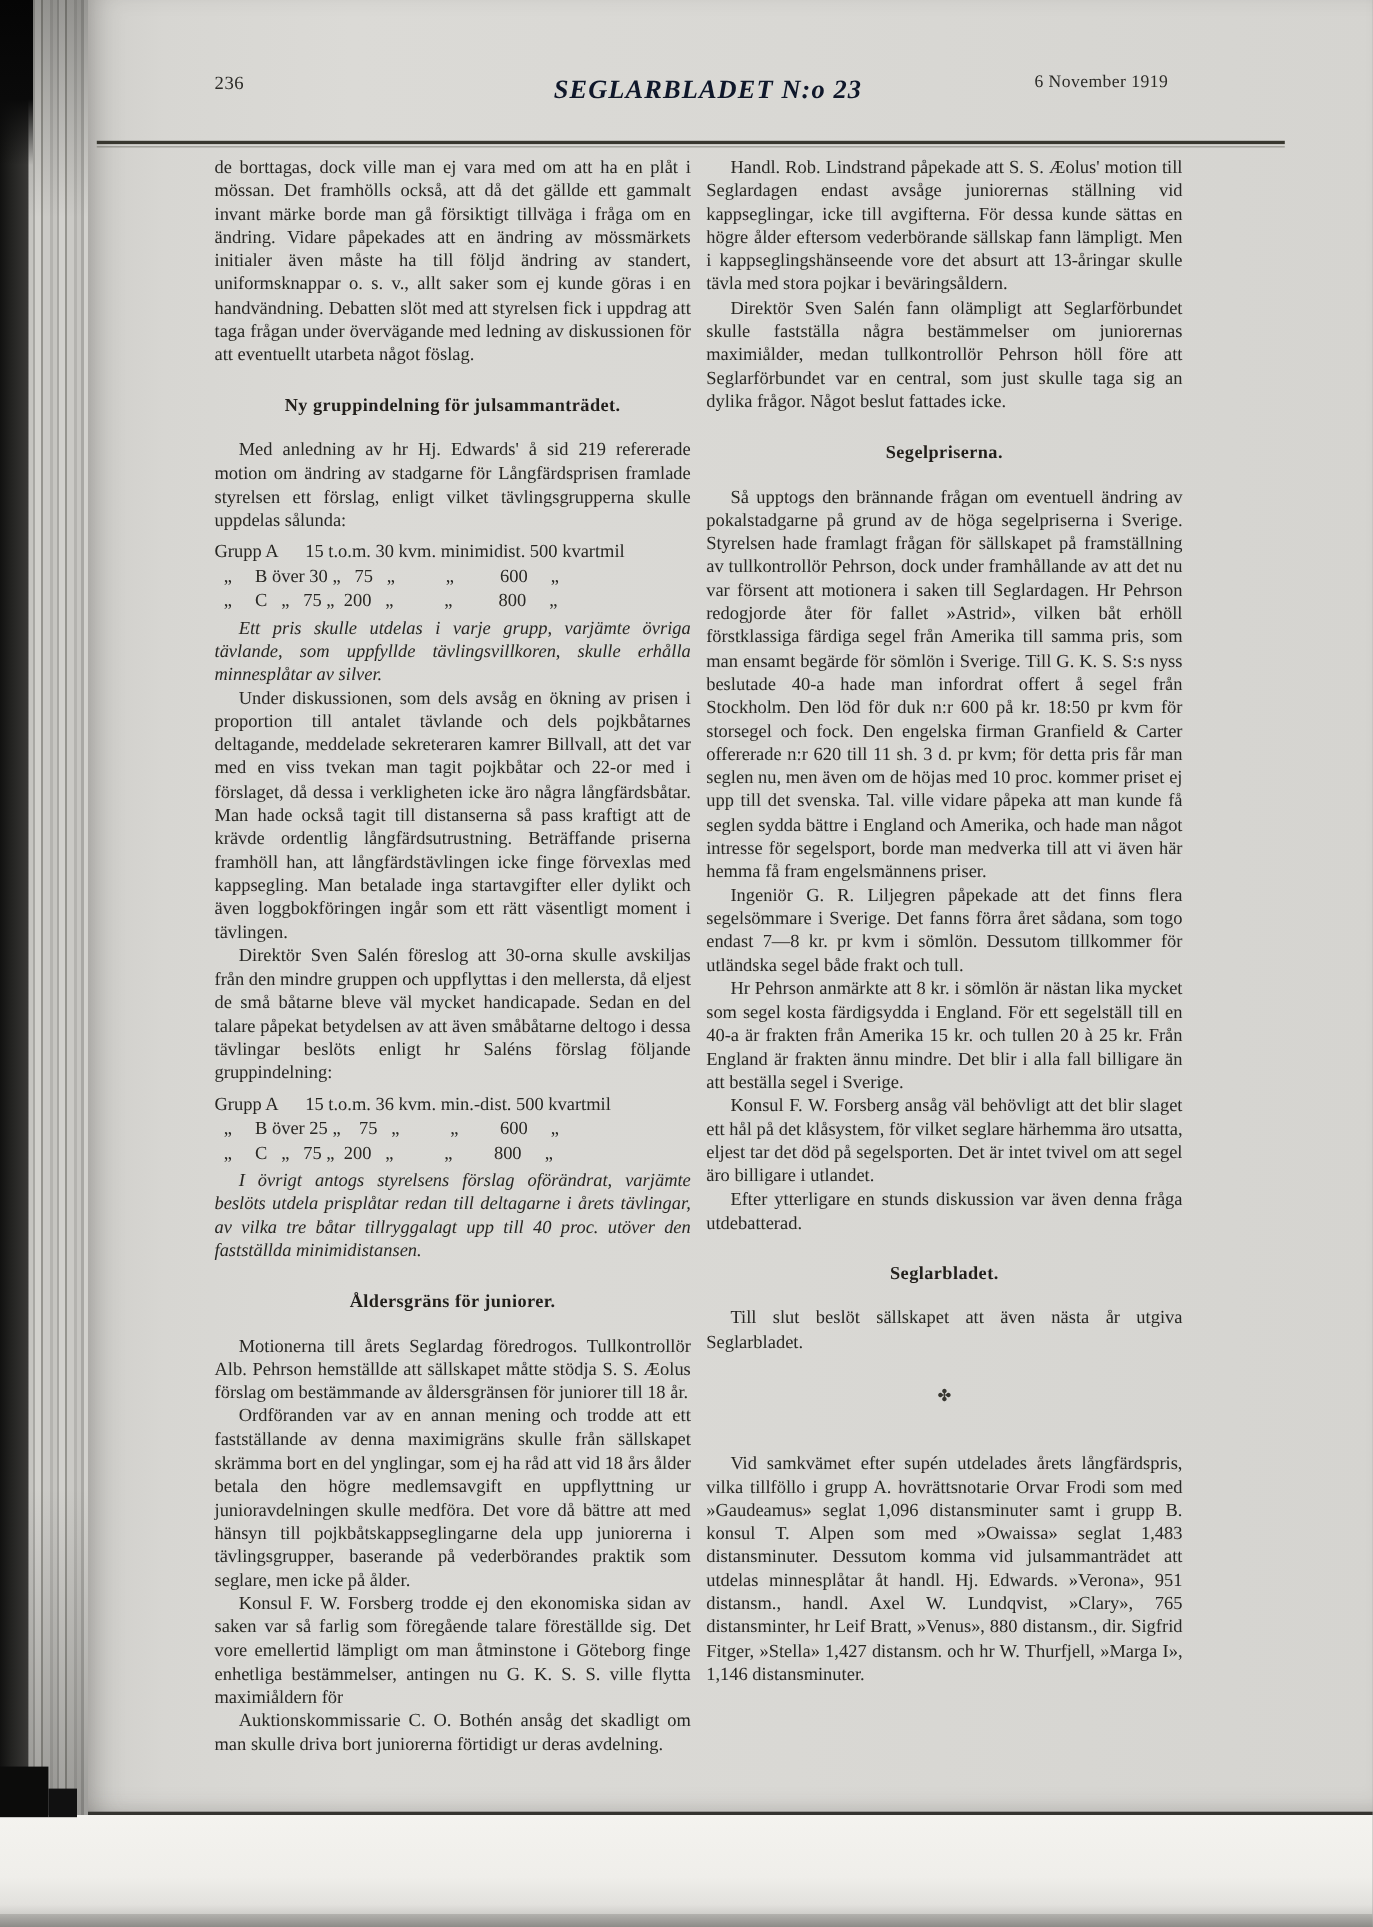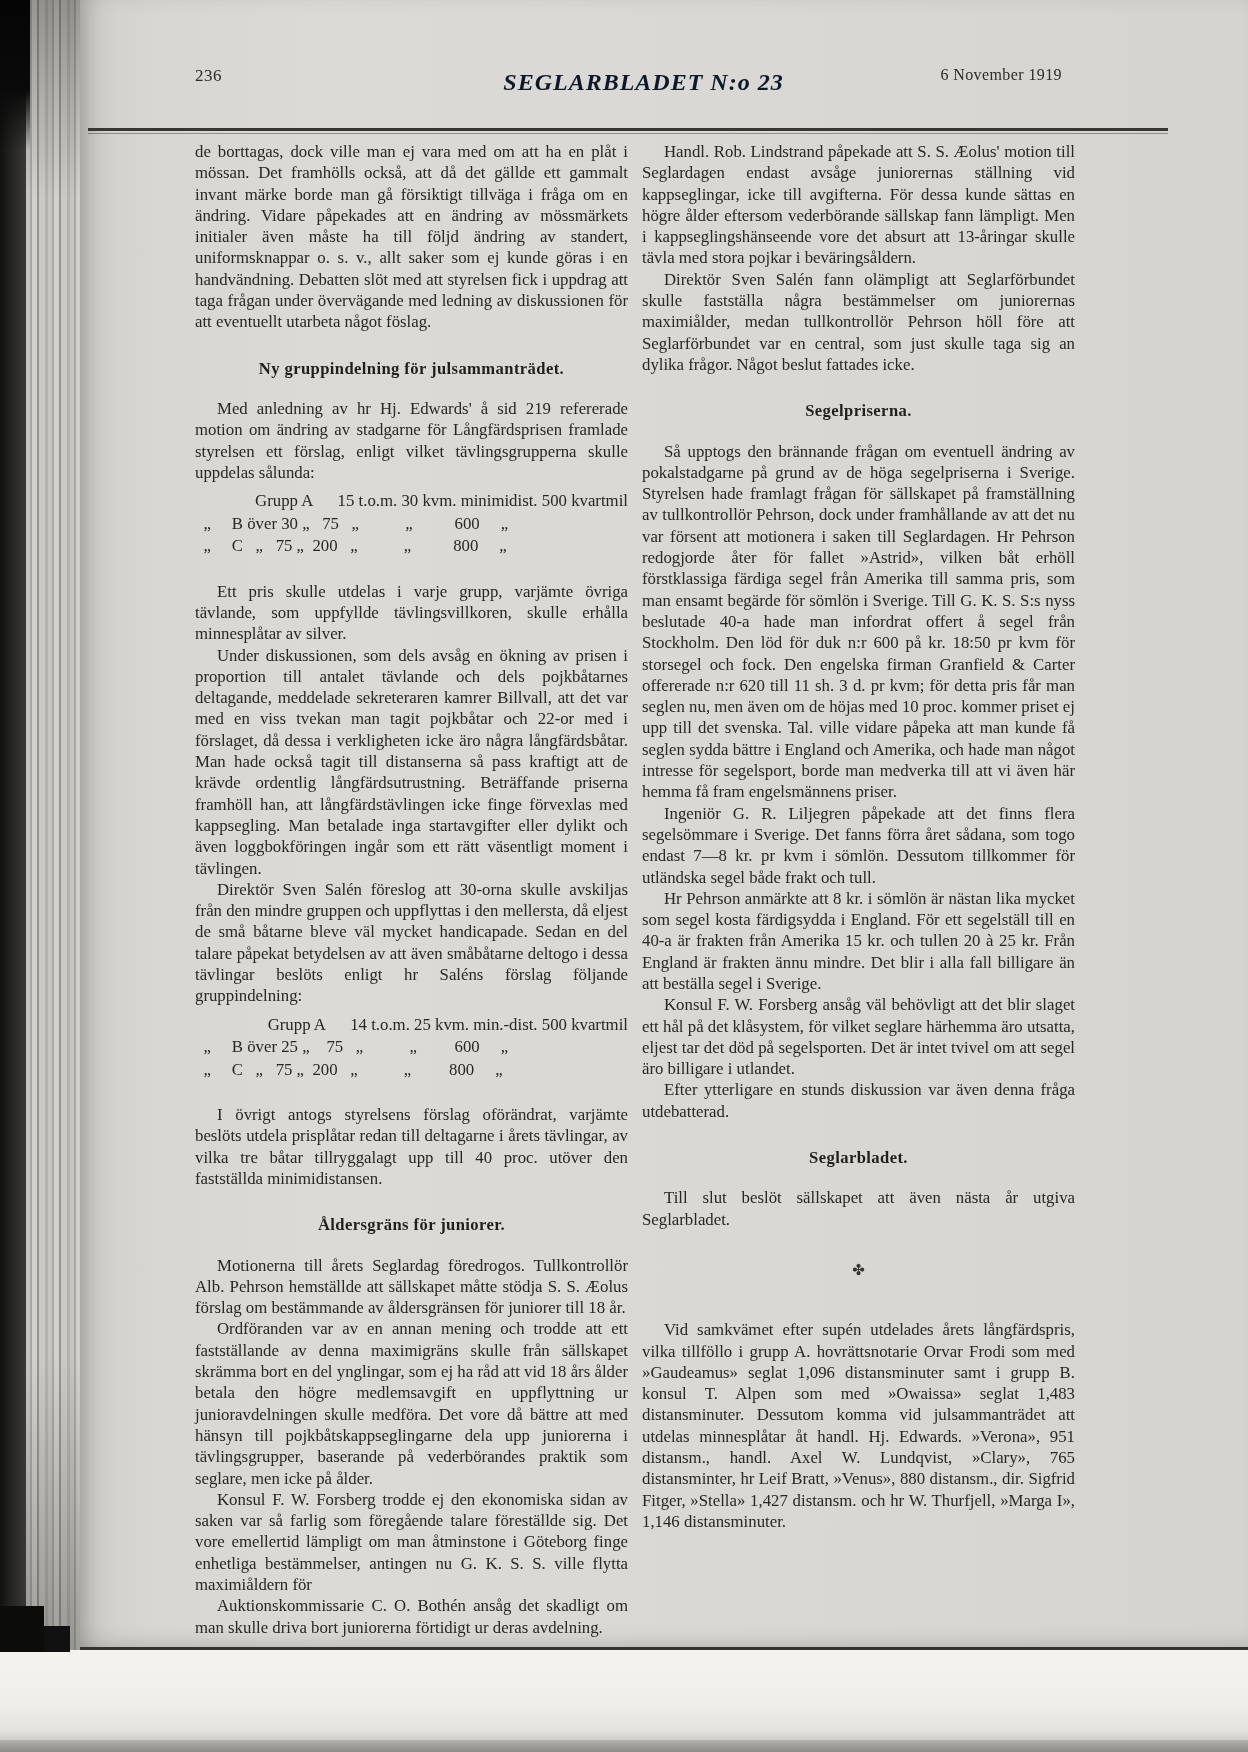--- a/index.html
+++ b/index.html
@@ -42,22 +42,22 @@
   
   .col{position:absolute;top:141px;width:433px;color:#282723;font-size:16.8px;line-height:21.3px;
     text-align:justify;}
   .col-left{left:195px;}
   .col-right{left:642px;}
   .para{margin:0;}
   .para.indent{text-indent:22px;}
   .subhead{text-align:center;font-size:16.6px;font-weight:bold;letter-spacing:.4px;color:#221f1b;
     margin:25px 0 19px;}
   .group-row{white-space:pre;font-size:16.8px;line-height:22.5px;margin:0;text-align:left;}
-  .para + .group-row{margin-top:7px;text-align:right;}
-  .group-row + .para{margin-top:23px;}
+  .para + .group-row{margin-top:7px;}
+  .group-row + .para{margin-top:2px;font-style:italic;}
   .ornament{text-align:center;font-size:15px;color:#36352f;margin:30px 0 38px;}
 </style>
 </head>
 <body>
 
 <div class="under-surface"></div>
 <div class="under-bottom-band"></div>
 <div class="paper"></div>
 <div class="page-bottom-shadow"></div>
 <div class="binding-dark"></div>
@@ -78,21 +78,21 @@
 <div class="col col-left">
     <p class="para">de borttagas, dock ville man ej vara med om att ha en plåt i mössan. Det framhölls också, att då det gällde ett gammalt invant märke borde man gå försiktigt tillväga i fråga om en ändring. Vidare påpekades att en ändring av mössmärkets initialer även måste ha till följd ändring av standert, uniformsknappar o. s. v., allt saker som ej kunde göras i en handvändning. Debatten slöt med att styrelsen fick i uppdrag att taga frågan under övervägande med ledning av diskussionen för att eventuellt utarbeta något föslag.</p>
     <h3 class="subhead">Ny gruppindelning för julsammanträdet.</h3>
     <p class="para indent">Med anledning av hr Hj. Edwards' å sid 219 refererade motion om ändring av stadgarne för Långfärdsprisen framlade styrelsen ett förslag, enligt vilket tävlingsgrupperna skulle uppdelas sålunda:</p>
     <div class="group-row">Grupp A      15 t.o.m. 30 kvm. minimidist. 500 kvartmil</div>
     <div class="group-row">  „     B över 30 „   75   „           „          600     „</div>
     <div class="group-row">  „     C   „   75 „  200   „           „          800     „</div>
     <p class="para indent">Ett pris skulle utdelas i varje grupp, varjämte övriga tävlande, som uppfyllde tävlingsvillkoren, skulle erhålla minnesplåtar av silver.</p>
     <p class="para indent">Under diskussionen, som dels avsåg en ökning av prisen i proportion till antalet tävlande och dels pojkbåtarnes deltagande, meddelade sekreteraren kamrer Billvall, att det var med en viss tvekan man tagit pojkbåtar och 22-or med i förslaget, då dessa i verkligheten icke äro några långfärdsbåtar. Man hade också tagit till distanserna så pass kraftigt att de krävde ordentlig långfärdsutrustning. Beträffande priserna framhöll han, att långfärdstävlingen icke finge förvexlas med kappsegling. Man betalade inga startavgifter eller dylikt och även loggbokföringen ingår som ett rätt väsentligt moment i tävlingen.</p>
     <p class="para indent">Direktör Sven Salén föreslog att 30-orna skulle avskiljas från den mindre gruppen och uppflyttas i den mellersta, då eljest de små båtarne bleve väl mycket handicapade. Sedan en del talare påpekat betydelsen av att även småbåtarne deltogo i dessa tävlingar beslöts enligt hr Saléns förslag följande gruppindelning:</p>
-    <div class="group-row">Grupp A      14 t.o.m. 25 kvm. min.-dist. 500 kvartmil</div>
+    <div class="group-row">Grupp A      15 t.o.m. 36 kvm. min.-dist. 500 kvartmil</div>
     <div class="group-row">  „     B över 25 „    75   „           „         600     „</div>
     <div class="group-row">  „     C   „   75 „  200   „           „         800     „</div>
     <p class="para indent">I övrigt antogs styrelsens förslag oförändrat, varjämte beslöts utdela prisplåtar redan till deltagarne i årets tävlingar, av vilka tre båtar tillryggalagt upp till 40 proc. utöver den fastställda minimidistansen.</p>
     <h3 class="subhead">Åldersgräns för juniorer.</h3>
     <p class="para indent">Motionerna till årets Seglardag föredrogos. Tullkontrollör Alb. Pehrson hemställde att sällskapet måtte stödja S. S. Æolus förslag om bestämmande av åldersgränsen för juniorer till 18 år.</p>
     <p class="para indent">Ordföranden var av en annan mening och trodde att ett fastställande av denna maximigräns skulle från sällskapet skrämma bort en del ynglingar, som ej ha råd att vid 18 års ålder betala den högre medlemsavgift en uppflyttning ur junioravdelningen skulle medföra. Det vore då bättre att med hänsyn till pojkbåtskappseglingarne dela upp juniorerna i tävlingsgrupper, baserande på vederbörandes praktik som seglare, men icke på ålder.</p>
     <p class="para indent">Konsul F. W. Forsberg trodde ej den ekonomiska sidan av saken var så farlig som föregående talare föreställde sig. Det vore emellertid lämpligt om man åtminstone i Göteborg finge enhetliga bestämmelser, antingen nu G. K. S. S. ville flytta maximiåldern för</p>
     <p class="para indent">Auktionskommissarie C. O. Bothén ansåg det skadligt om man skulle driva bort juniorerna förtidigt ur deras avdelning.</p>
   </div>
 <div class="col col-right">

